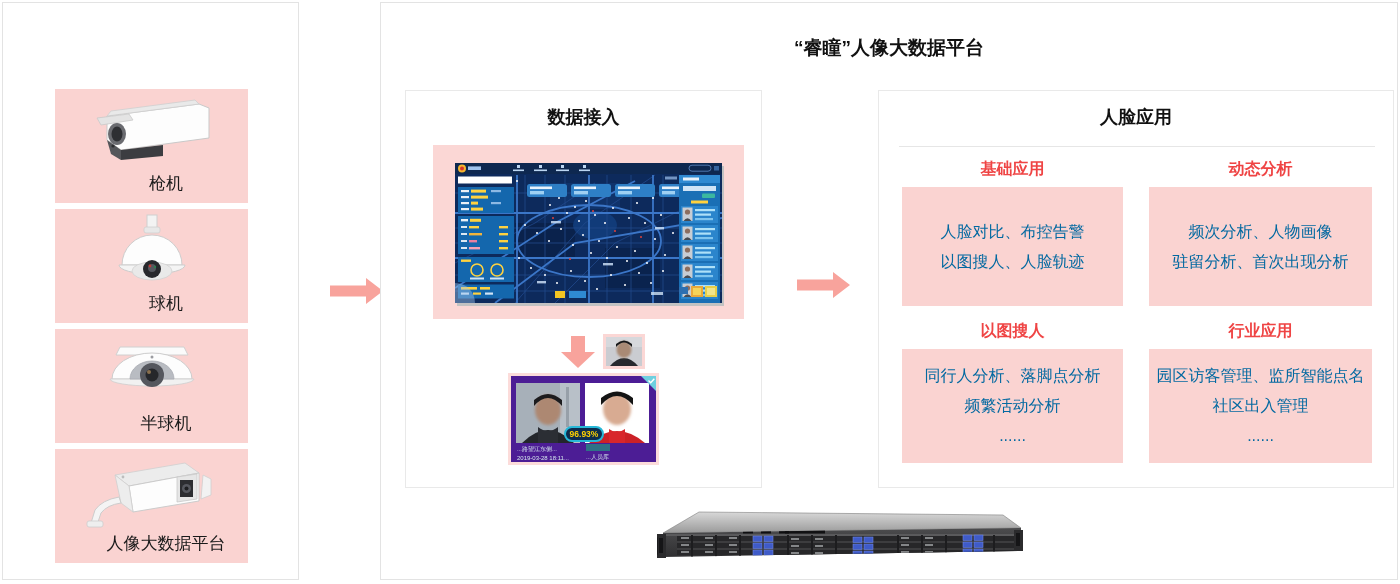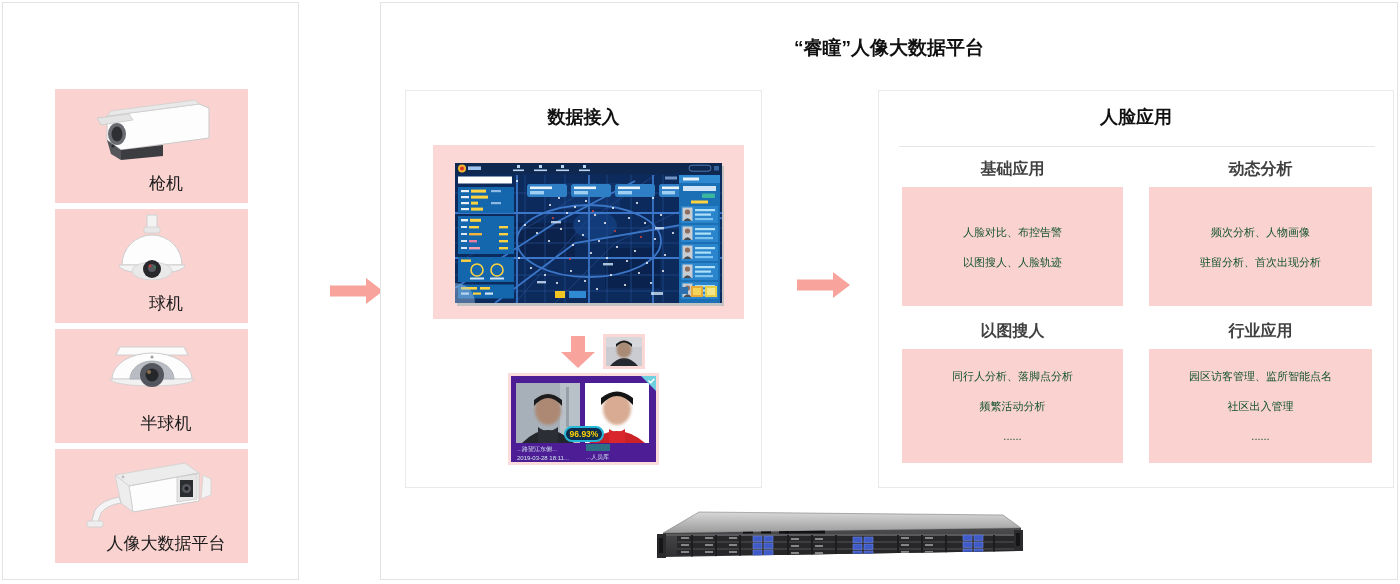--- a/index.html
+++ b/index.html
@@ -40,23 +40,23 @@
   .match-badge { position:absolute; left:53px; top:50px; width:40px; height:16px; background:#0d2c4e; border:2px solid #27b8d8; border-radius:9px; color:#ffd200; font-size:8.5px; font-weight:bold; text-align:center; line-height:12px; z-index:3; }
   .cmp-cap { position:absolute; font-size:6px; color:#d3e5ec; line-height:9px; white-space:nowrap; }
   .cap-l { left:6px; top:69px; }
   .cap-r-box { position:absolute; left:75px; top:68px; width:24px; height:7px; background:#2e7186; filter:blur(0.7px); }
   .cap-r { left:75px; top:77px; }
   .corner-check { position:absolute; right:0; top:0; z-index:4; }
 
   
   .face-panel { left:497px; top:87px; width:516px; height:398px; }
   .divider { position:absolute; top:55px; left:20px; width:476px; height:1px; background:#e6e6e6; }
-  .col-header { position:absolute; font-size:16px; font-weight:bold; color:#404040; text-align:center; }
+  .col-header { position:absolute; font-size:16px; font-weight:bold; color:#ef4444; text-align:center; }
   .app-box { position:absolute; background:#fad3d1; display:flex; flex-direction:column; align-items:center; justify-content:center; }
-  .app-box span { display:block; font-size:11px; line-height:30px; color:#14532d; text-align:right; }
+  .app-box span { display:block; font-size:16px; line-height:30px; color:#0369a1; text-align:right; }
   .hdr1 { width:221px; left:23px; } .hdr2 { width:223px; left:270px; }
   .row1 { top:68px; } .row2 { top:230px; }
   .box-r1 { top:96px; height:119px; } .box-r2 { top:258px; height:114px; }
   .box-c1 { left:23px; width:221px; } .box-c2 { left:270px; width:223px; }
 
   .server { position:absolute; left:657px; top:507px; }
 </style>
 </head>
 <body>
 

